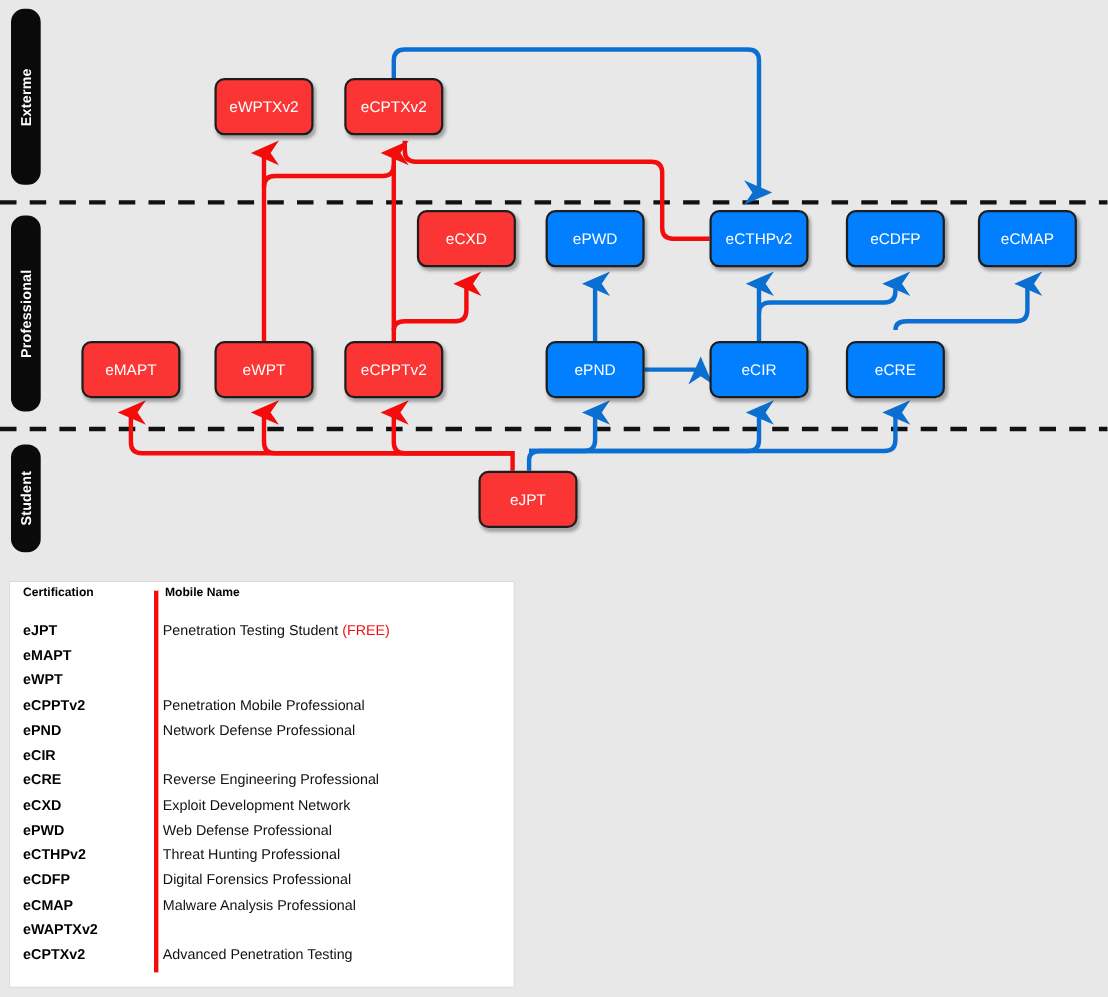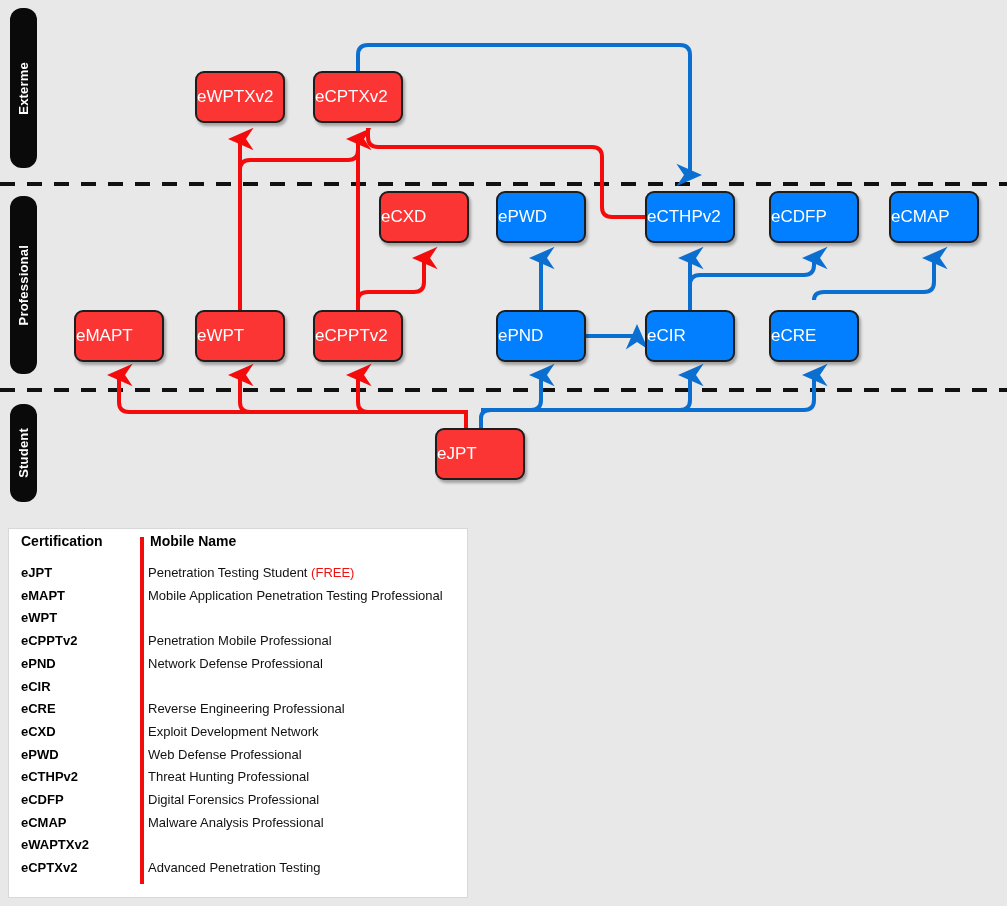--- a/index.html
+++ b/index.html
@@ -41,23 +41,24 @@
     transform: rotate(180deg);
     white-space: nowrap;
   }
 
   
   .node {
     position: absolute;
     border: 2px solid #1d1d1d;
     border-radius: 9px;
     color: #ffffff;
-    font-size: 17px;
+    font-size: 14px;
     display: flex;
     align-items: center;
+    justify-content: center;
     box-sizing: border-box;
     box-shadow: 2px 3px 3px rgba(0,0,0,0.30);
     white-space: nowrap;
     cursor: pointer;
   }
   .node.red  { background: #fb3434; }
   .node.blue { background: #017ffe; }
 
   
   #legend-table {
@@ -74,21 +75,21 @@
     position: absolute;
     left: 131px;
     top: 8px;
     width: 4px;
     height: 347px;
     background: #f30c0c;
   }
   .legend-head {
     position: absolute;
     font-weight: bold;
-    font-size: 14px;
+    font-size: 11px;
     color: #000;
   }
   #legend-head-cert { left: 12px; top: 4px; }
   #legend-head-course { left: 141px; top: 4px; }
 
   .legend-row {
     position: absolute;
     left: 0;
     width: 100%;
     height: 22.7px;
@@ -224,21 +225,20 @@
   <div id="legend-divider"></div>
   <div class="legend-head" id="legend-head-cert">Certification</div>
   <div class="legend-head" id="legend-head-course">Mobile Name</div>
   <div id="legend-rows">
       <div class="legend-row" style="top: 36px;">
         <div class="legend-cert">eJPT</div>
         <div class="legend-course">Penetration Testing Student <span class="legend-free">(FREE)</span></div>
       </div>
       <div class="legend-row" style="top: 58.7px;">
         <div class="legend-cert">eMAPT</div>
-        <div class="legend-course">Mobile Application Penetration Testing Professional</div>
       </div>
       <div class="legend-row" style="top: 81.4px;">
         <div class="legend-cert">eWPT</div>
       </div>
       <div class="legend-row" style="top: 104.1px;">
         <div class="legend-cert">eCPPTv2</div>
         <div class="legend-course">Penetration Mobile Professional</div>
       </div>
       <div class="legend-row" style="top: 126.8px;">
         <div class="legend-cert">ePND</div>

